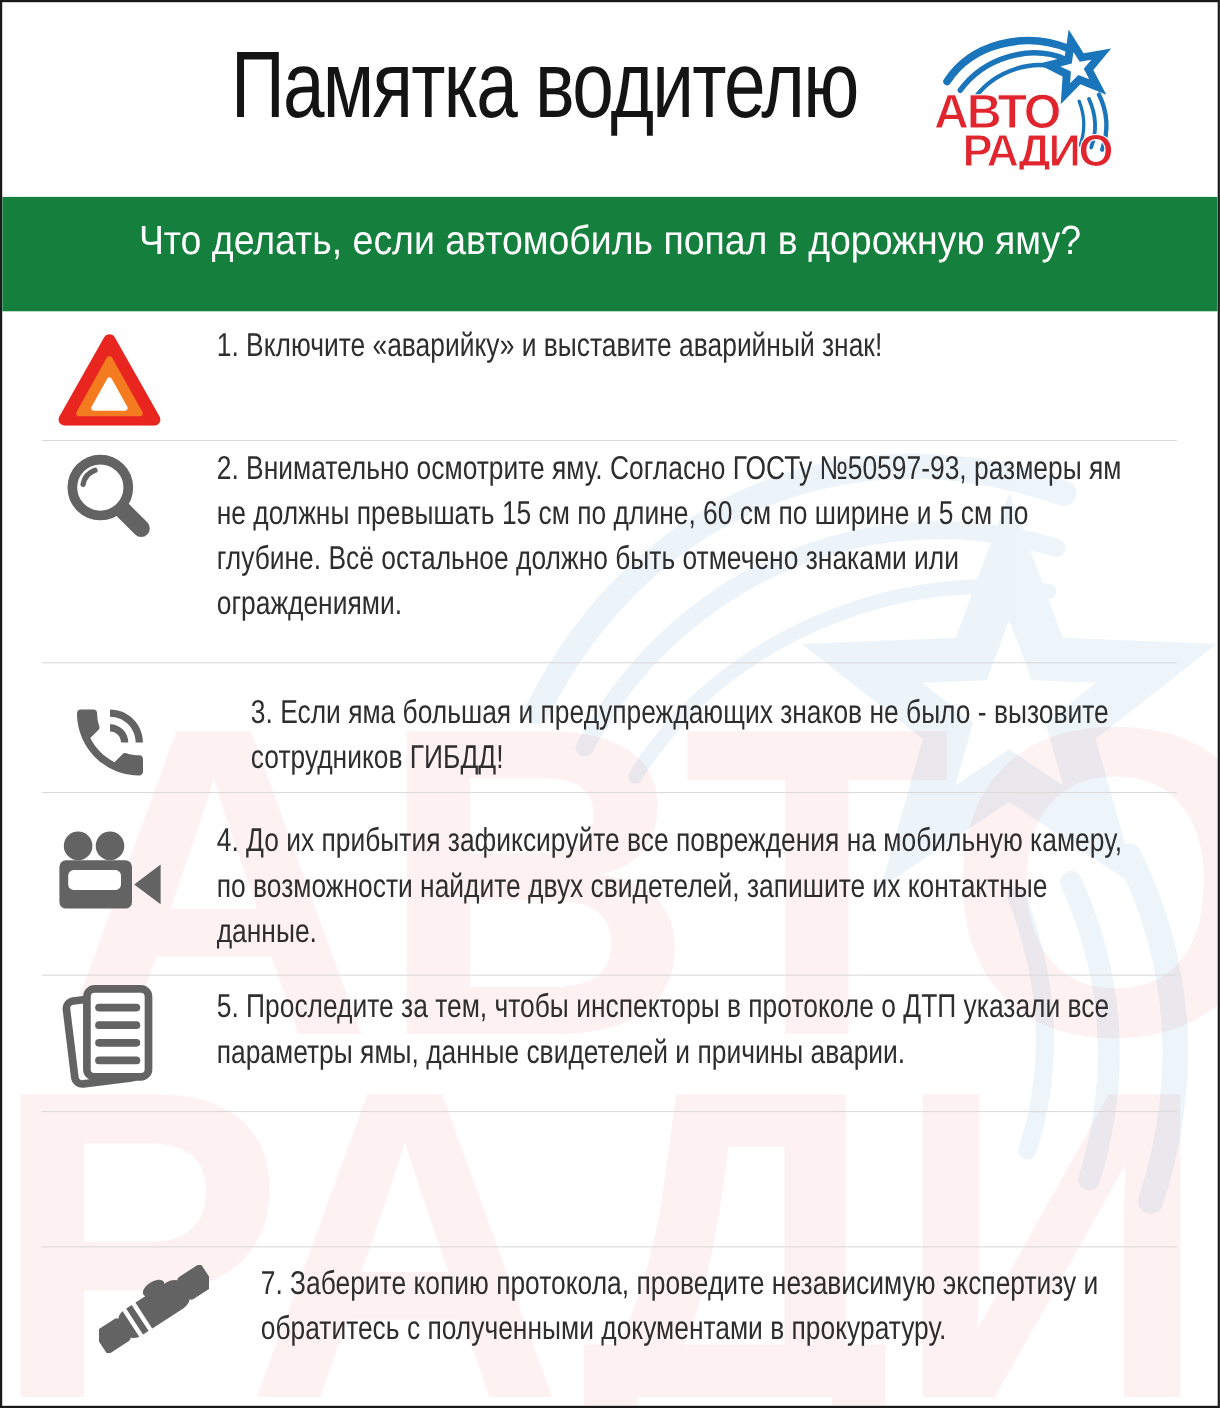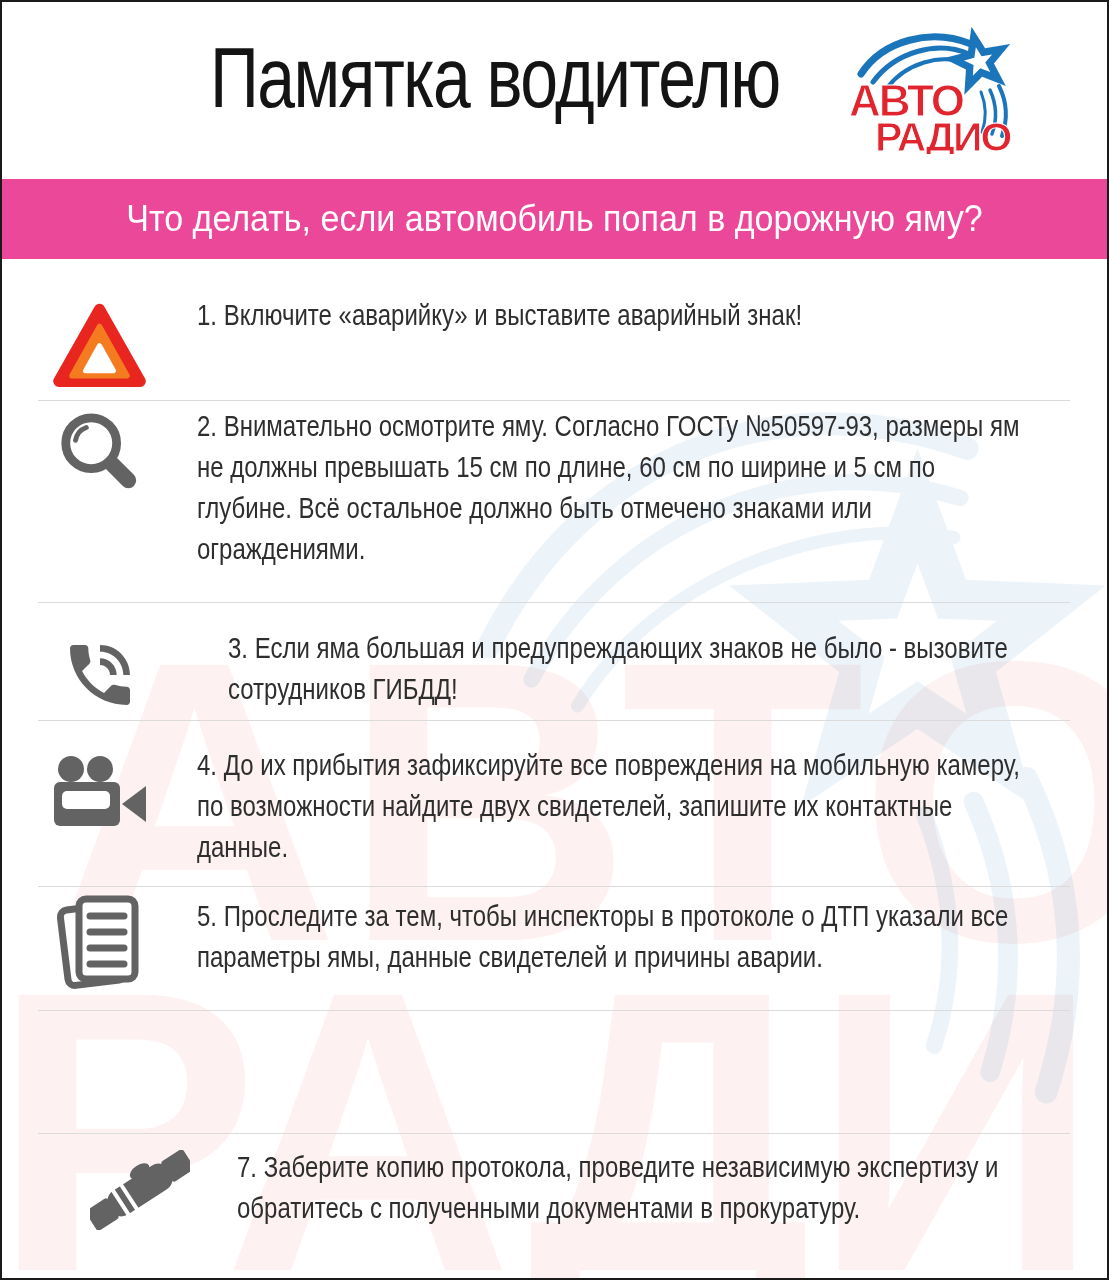--- a/index.html
+++ b/index.html
@@ -16,22 +16,22 @@
   .wm-emblem{left:470px; top:330px; width:660px; height:860px; opacity:0.08;}
   
   .title{
     position:absolute; left:208px; top:26px; z-index:2;
     font-size:86px; color:#141414; letter-spacing:-2px; white-space:nowrap;
     transform:scaleX(0.79); transform-origin:left top;
   }
   .logo{position:absolute; left:845px; top:22px; width:175px; height:130px; z-index:2;}
   
   .banner{
-    position:absolute; left:0; top:177px; width:100%; height:80px;
-    background:#ec4899; z-index:2;
+    position:absolute; left:0; top:177px; width:100%; height:104px;
+    background:#15803d; z-index:2;
   }
   .banner-text{
     width:100%; text-align:center; color:#ffffff; font-size:37px; line-height:80px;
     transform:scaleX(0.92); transform-origin:center top; white-space:nowrap;
   }
   
   .row{position:absolute; left:0; width:1105px; display:flex; z-index:1;}
   .icon-box{flex:0 0 195px; display:flex; justify-content:center; align-items:flex-start;}
   .item-text{
     flex:0 0 1200px; width:1200px; color:#2e2e2e; font-size:30px; line-height:41px;

